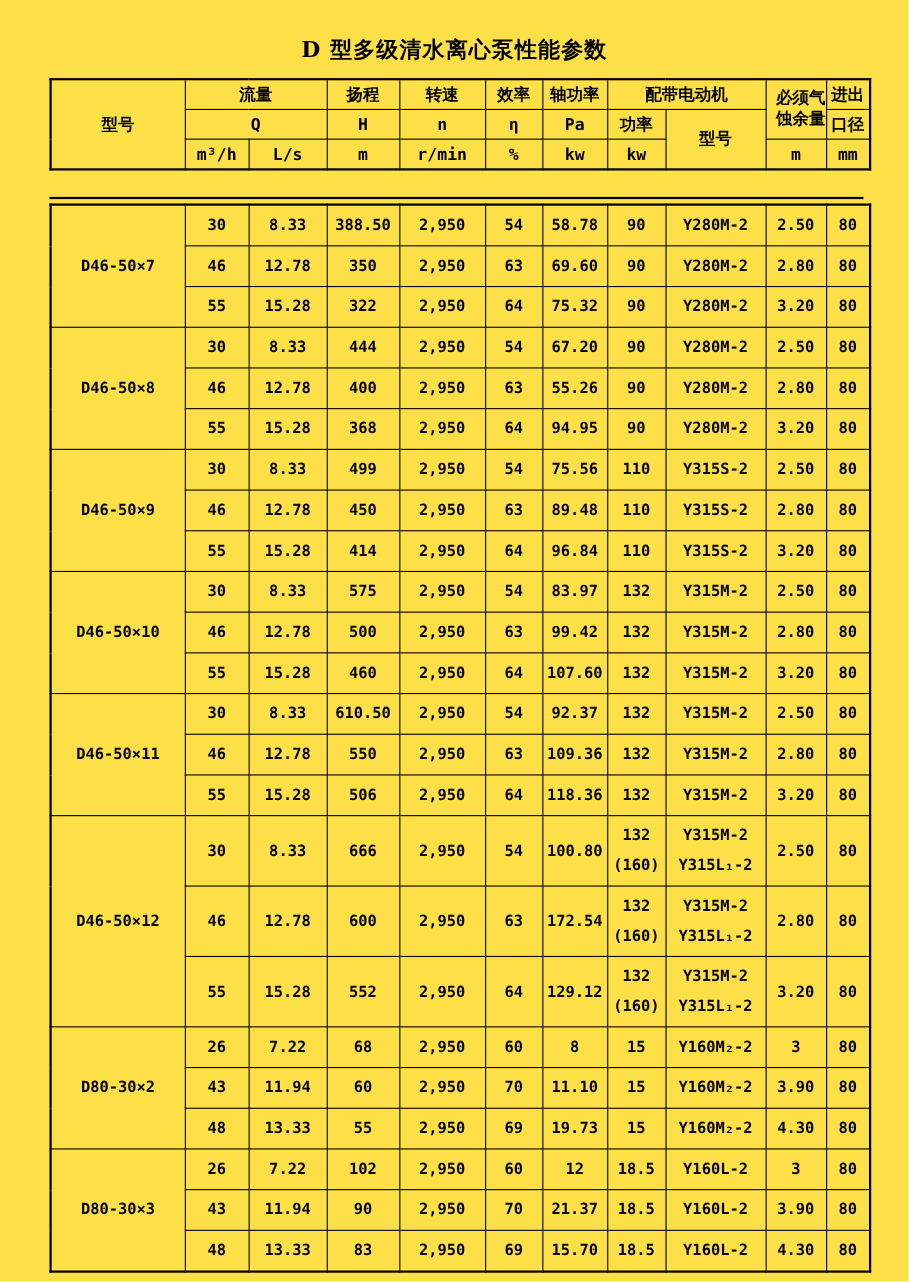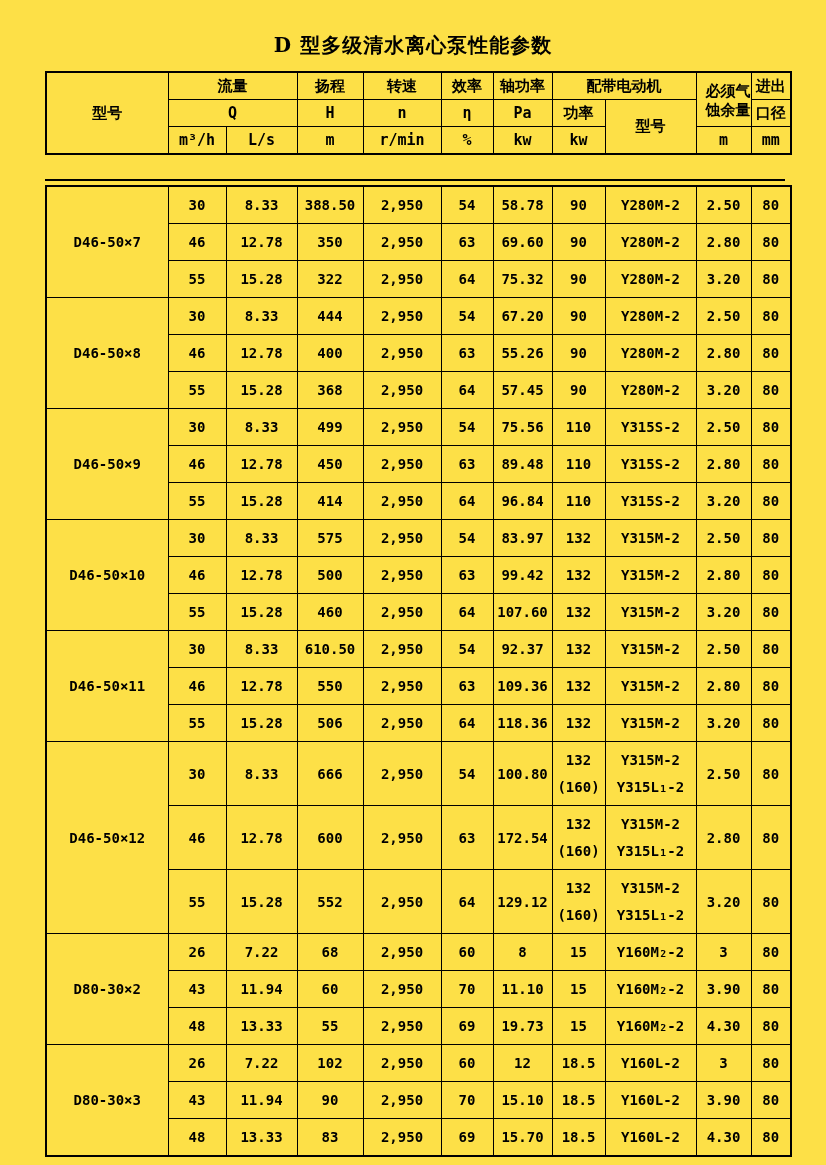--- a/index.html
+++ b/index.html
@@ -42,21 +42,21 @@
     overflow: hidden;
   }
   
   .hdr-table {
     margin-top: 12px;
     border: 2px solid #000;
   }
   .hdr-table td {
     height: 26px;
     font-size: 15px;
-    font-family: Liberation Sans, sans-serif;
+    font-family: Liberation Mono, monospace;
   }
   .hdr-table td.sym, .hdr-table td.unit {
     font-family: "DejaVu Sans Mono", "Liberation Mono", monospace;
     font-size: 15px;
   }
   .two-line .line { display: block; line-height: 19px; text-align: right; }
   
   .body-rule {
     margin-top: 24px;
     width: 740px;
@@ -216,21 +216,21 @@
             <td>Y280M-2</td>
             <td>2.80</td>
             <td>80</td>
           </tr>
           <tr class="normal">
             <td>55</td>
             <td>15.28</td>
             <td>368</td>
             <td>2,950</td>
             <td>64</td>
-            <td>57.45</td>
+            <td>94.95</td>
             <td>90</td>
             <td>Y280M-2</td>
             <td>3.20</td>
             <td>80</td>
           </tr>
           <tr class="normal">
             <td rowspan="3">D46-50×9</td>
             <td>30</td>
             <td>8.33</td>
             <td>499</td>
@@ -444,21 +444,21 @@
             <td>Y160L-2</td>
             <td>3</td>
             <td>80</td>
           </tr>
           <tr class="normal">
             <td>43</td>
             <td>11.94</td>
             <td>90</td>
             <td>2,950</td>
             <td>70</td>
-            <td>15.10</td>
+            <td>21.37</td>
             <td>18.5</td>
             <td>Y160L-2</td>
             <td>3.90</td>
             <td>80</td>
           </tr>
           <tr class="normal">
             <td>48</td>
             <td>13.33</td>
             <td>83</td>
             <td>2,950</td>

